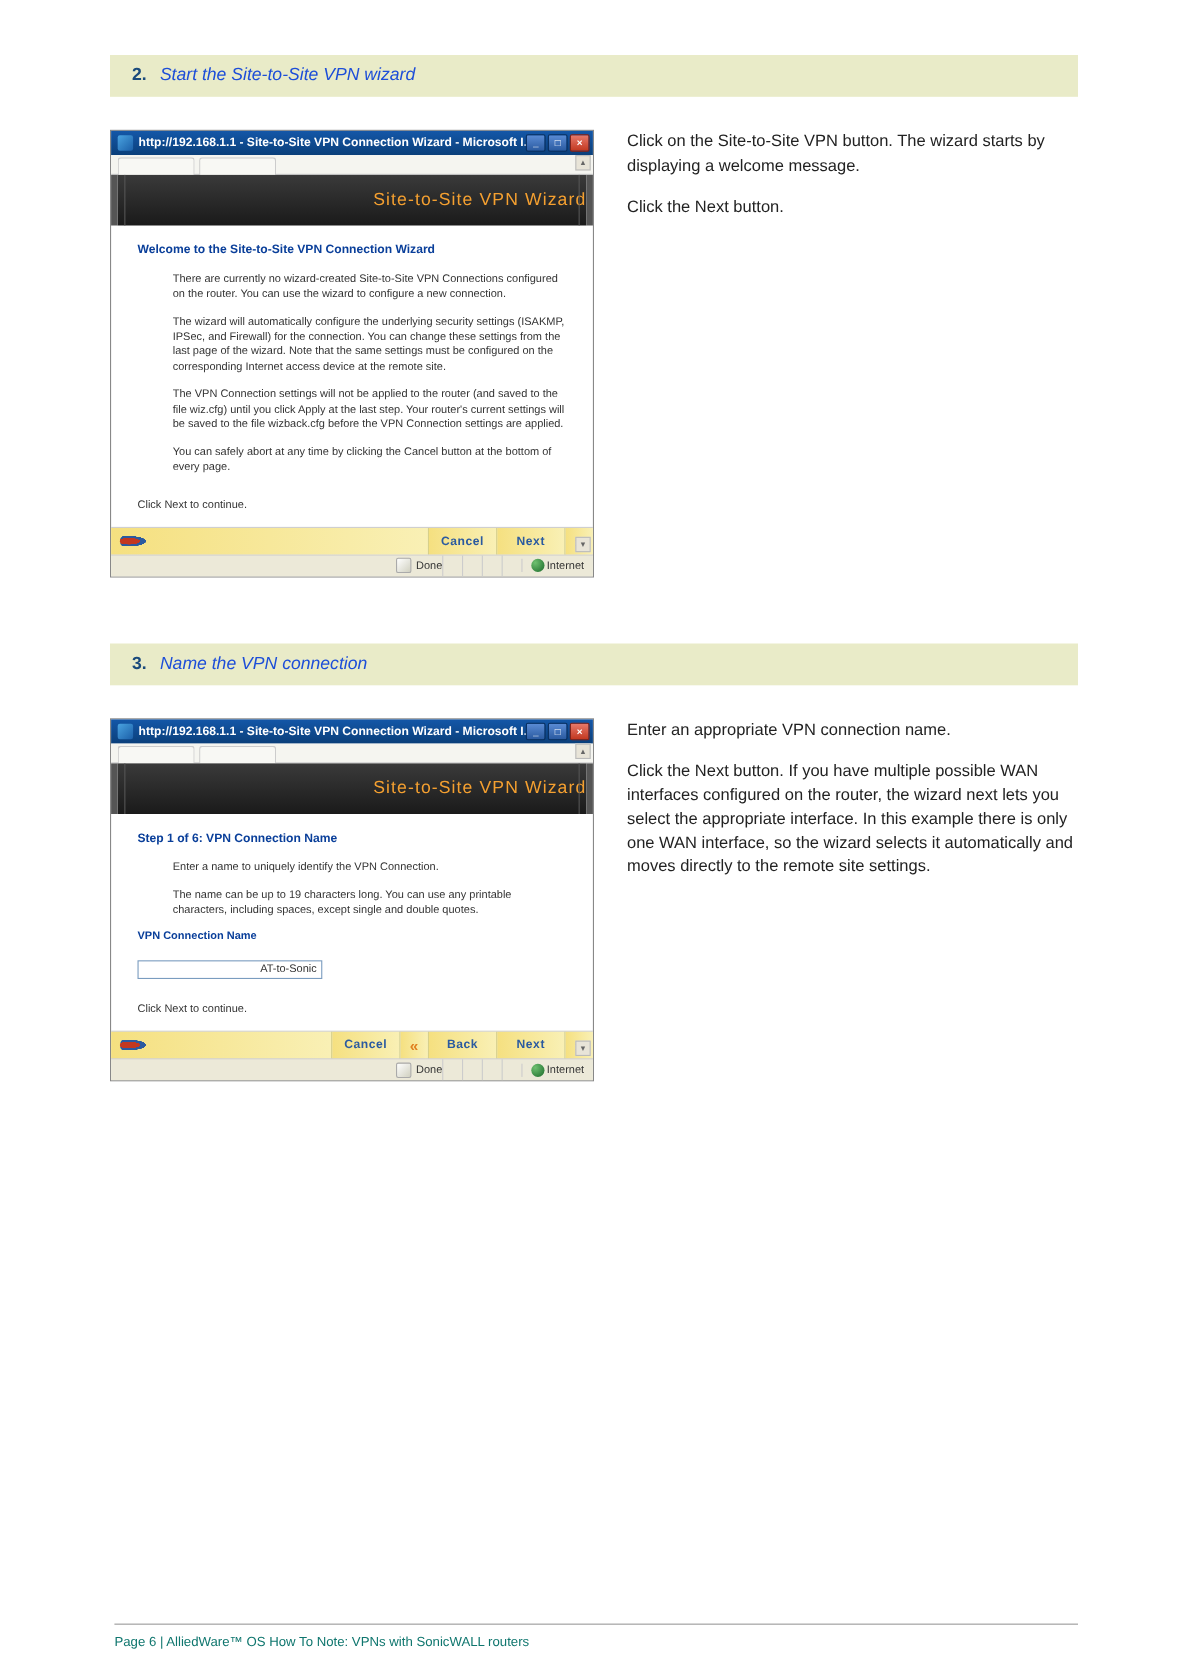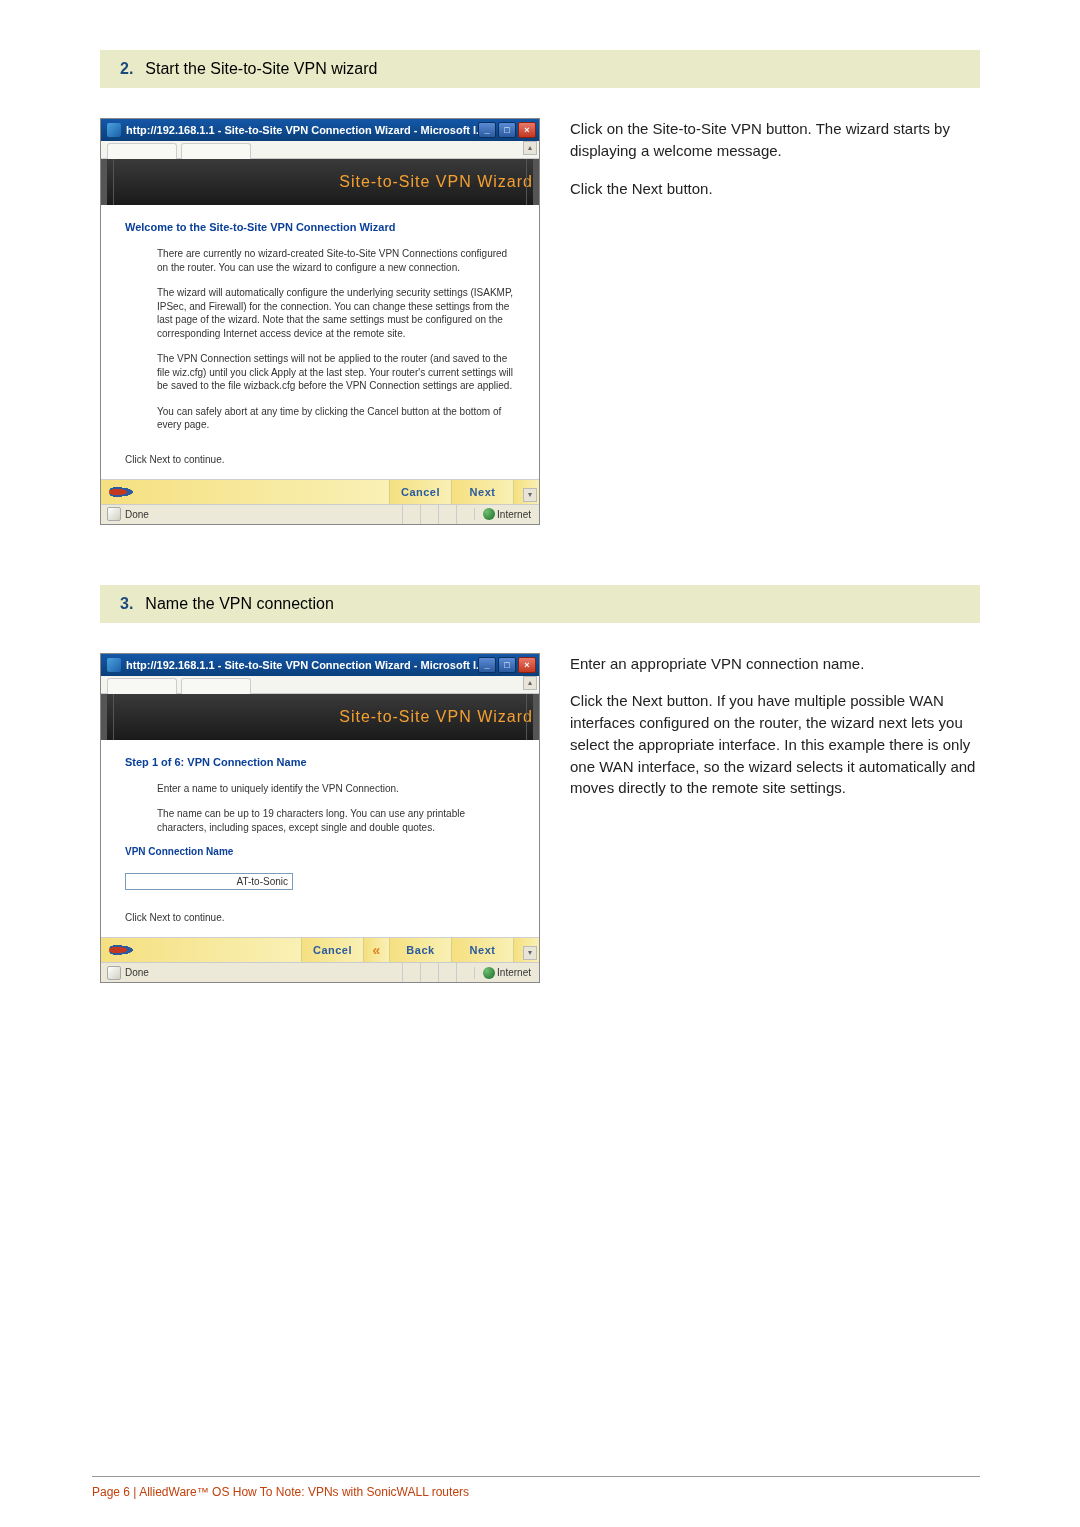--- a/index.html
+++ b/index.html
@@ -18,21 +18,22 @@
       font-size: 16px;
       display: flex;
       align-items: center;
       gap: 12px;
     }
     .step-num {
       color: #1a4a7c;
       font-weight: bold;
     }
     .step-title {
-      color: #000000;
+      color: #1d4ed8;
+      font-style: italic;
     }
     .step-content {
       display: flex;
       gap: 30px;
       margin-bottom: 60px;
     }
     .screenshot {
       width: 440px;
       border: 1px solid #888;
       background: #fff;
@@ -204,21 +205,21 @@
       font-size: 10px;
       align-items: center;
     }
     .status-icon {
       width: 14px; height: 14px;
       border: 1px solid #aaa;
       background: linear-gradient(135deg, #fff, #d0d0c0);
       margin: 0 4px;
       border-radius: 2px;
     }
-    .status-done { flex: 1; padding-left: 2px; color: #333; display:flex; align-items:center; }
+    .status-done { flex: 1; padding-left: 2px; color: #333; display:flex; align-items:center;justify-content:flex-end; }
     .status-divs {
       display: flex;
       height: 100%;
     }
     .status-cell {
       border-left: 1px solid #ccc;
       width: 18px;
       height: 100%;
     }
     .status-internet {
@@ -237,26 +238,26 @@
     .instructions {
       flex: 1;
       font-size: 15px;
       line-height: 1.45;
       color: #222;
     }
     .instructions p { margin-bottom: 16px; }
     .footer {
       position: absolute;
       bottom: 28px;
-      left: 92px;
+      left: 104px;
       right: 100px;
       border-top: 0.5px solid #999;
       padding-top: 8px;
       font-size: 12px;
-      color: #c2410c;
+      color: #0f766e;
     }
     .scrollup {
       position:absolute; right:2px; top:22px;
       width:14px; height:14px;
       background:#e8e4d8; border:1px solid #bbb;
       font-size:8px; text-align:center; line-height:12px; color:#666;
     }
     .scrolldown {
       position:absolute; right:2px; bottom:22px;
       width:14px; height:14px;

